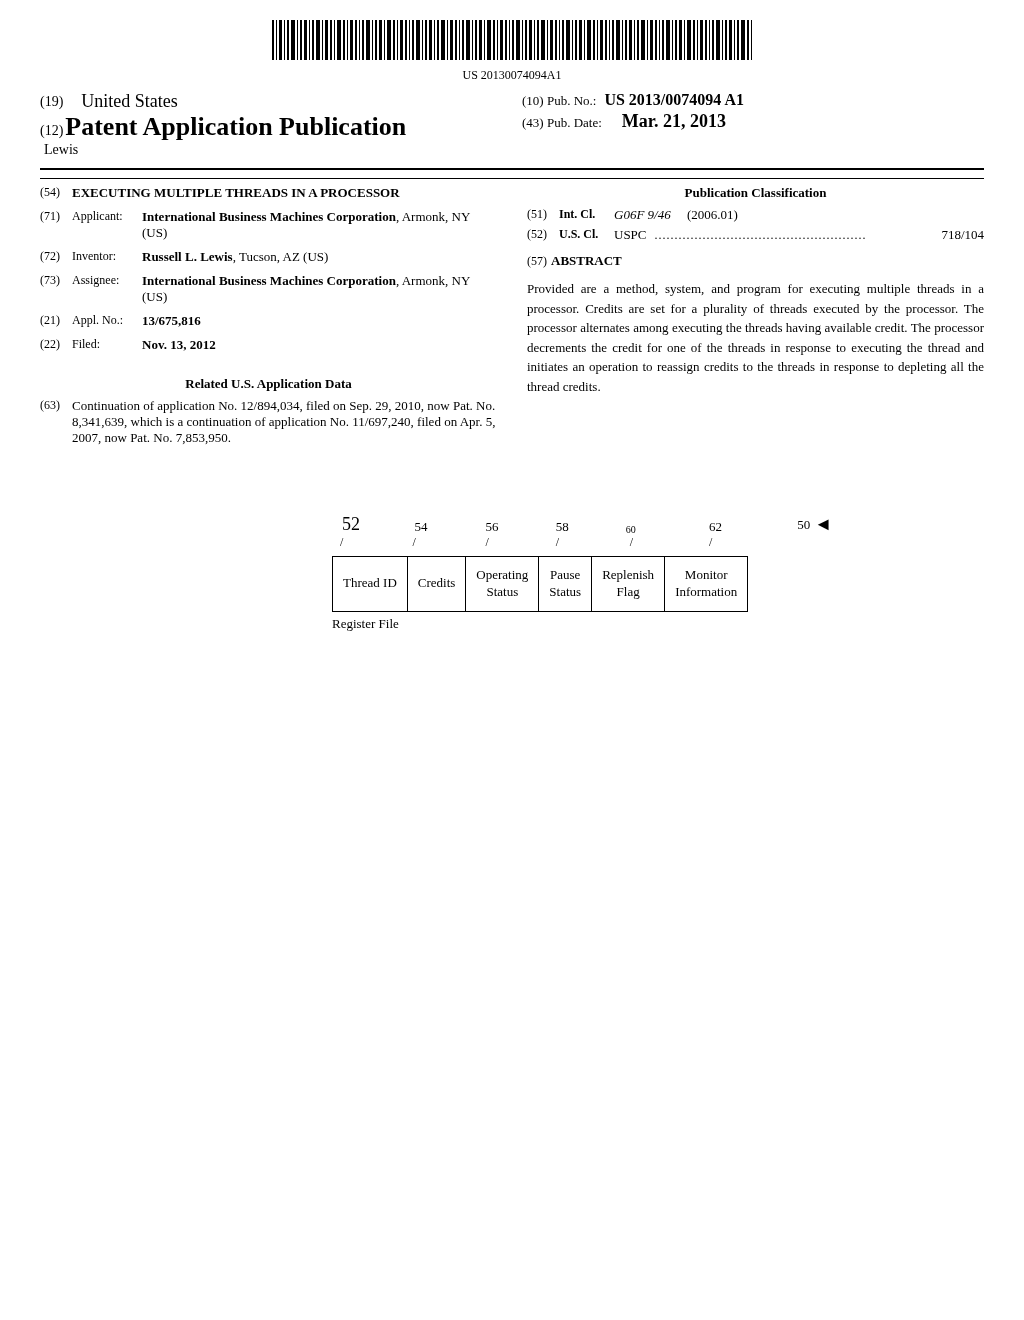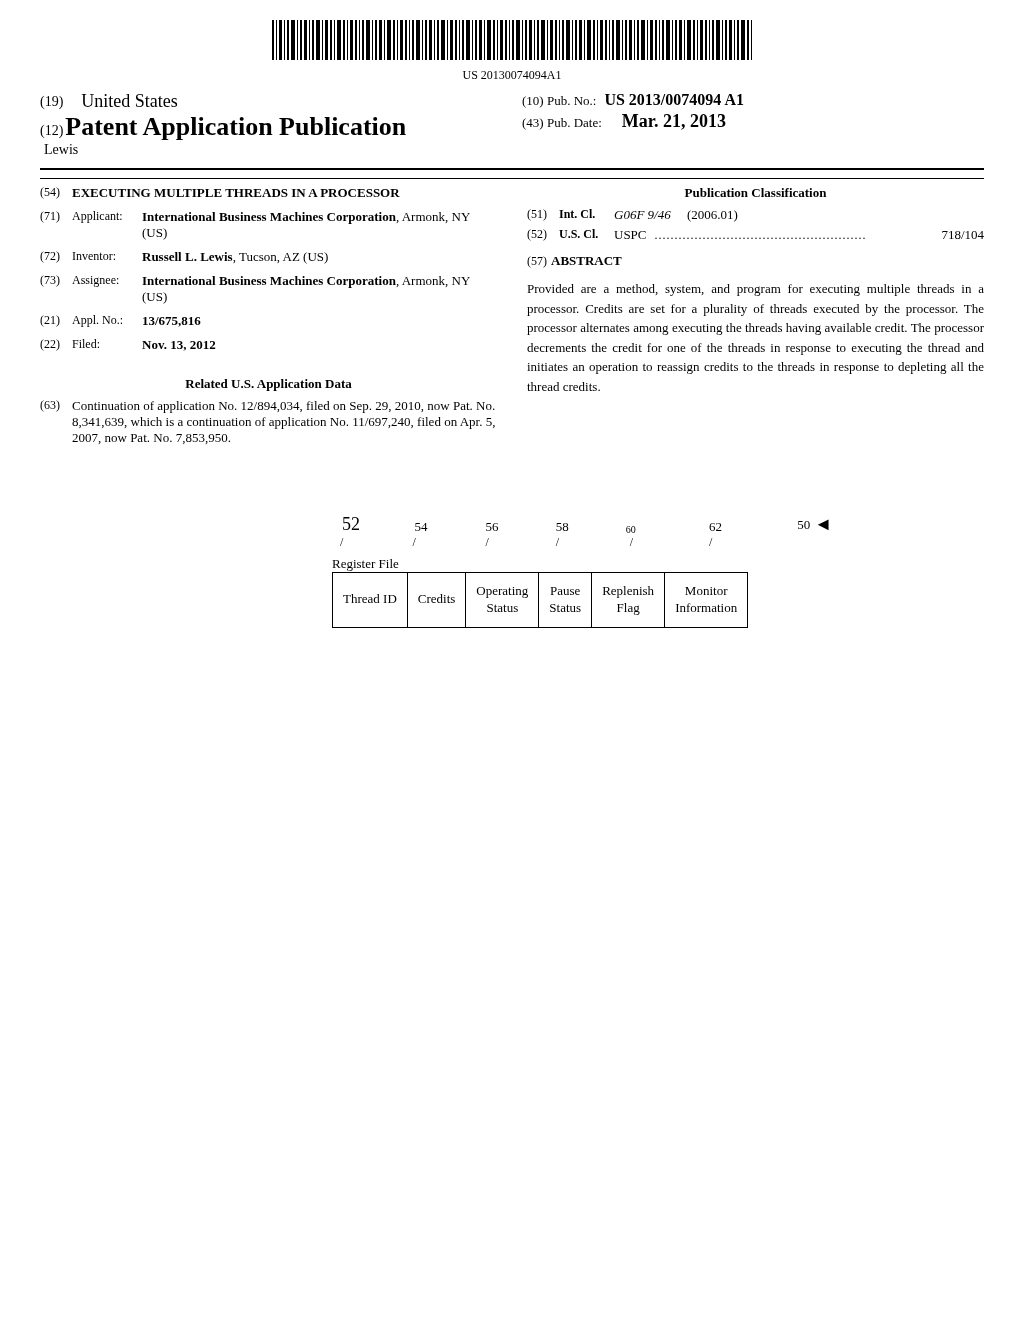--- a/index.html
+++ b/index.html
@@ -535,31 +535,31 @@
         <span style="font-size:13px; margin-left:24px;">62</span>
         <span style="font-size:12px; margin-left:24px;">/</span>
       </div>
 
       <div style="position:absolute; right:-60px; top:0; display:flex; align-items:center;">
         <span style="font-size:13px; margin-right:4px;">50</span>
         <span style="font-size:18px; font-weight:bold;">◄</span>
       </div>
     </div>
 
-    <div style="margin-left:80px; margin-top:4px; font-size:13px;">Register File</div>
-
     <div style="position:relative; margin-left:80px;">
       <table class="reg-table">
         <tbody>
             <tr>
           <td>Thread ID</td>
           <td>Credits</td>
           <td>Operating<br>Status</td>
           <td>Pause<br>Status</td>
           <td>Replenish<br>Flag</td>
           <td>Monitor<br>Information</td>
         </tr>
       </tbody>
         </table>
     </div>
 
+    <div style="margin-left:80px; margin-top:4px; font-size:13px;">Register File</div>
+
   </div>
 </div>
 
 </body></html>

